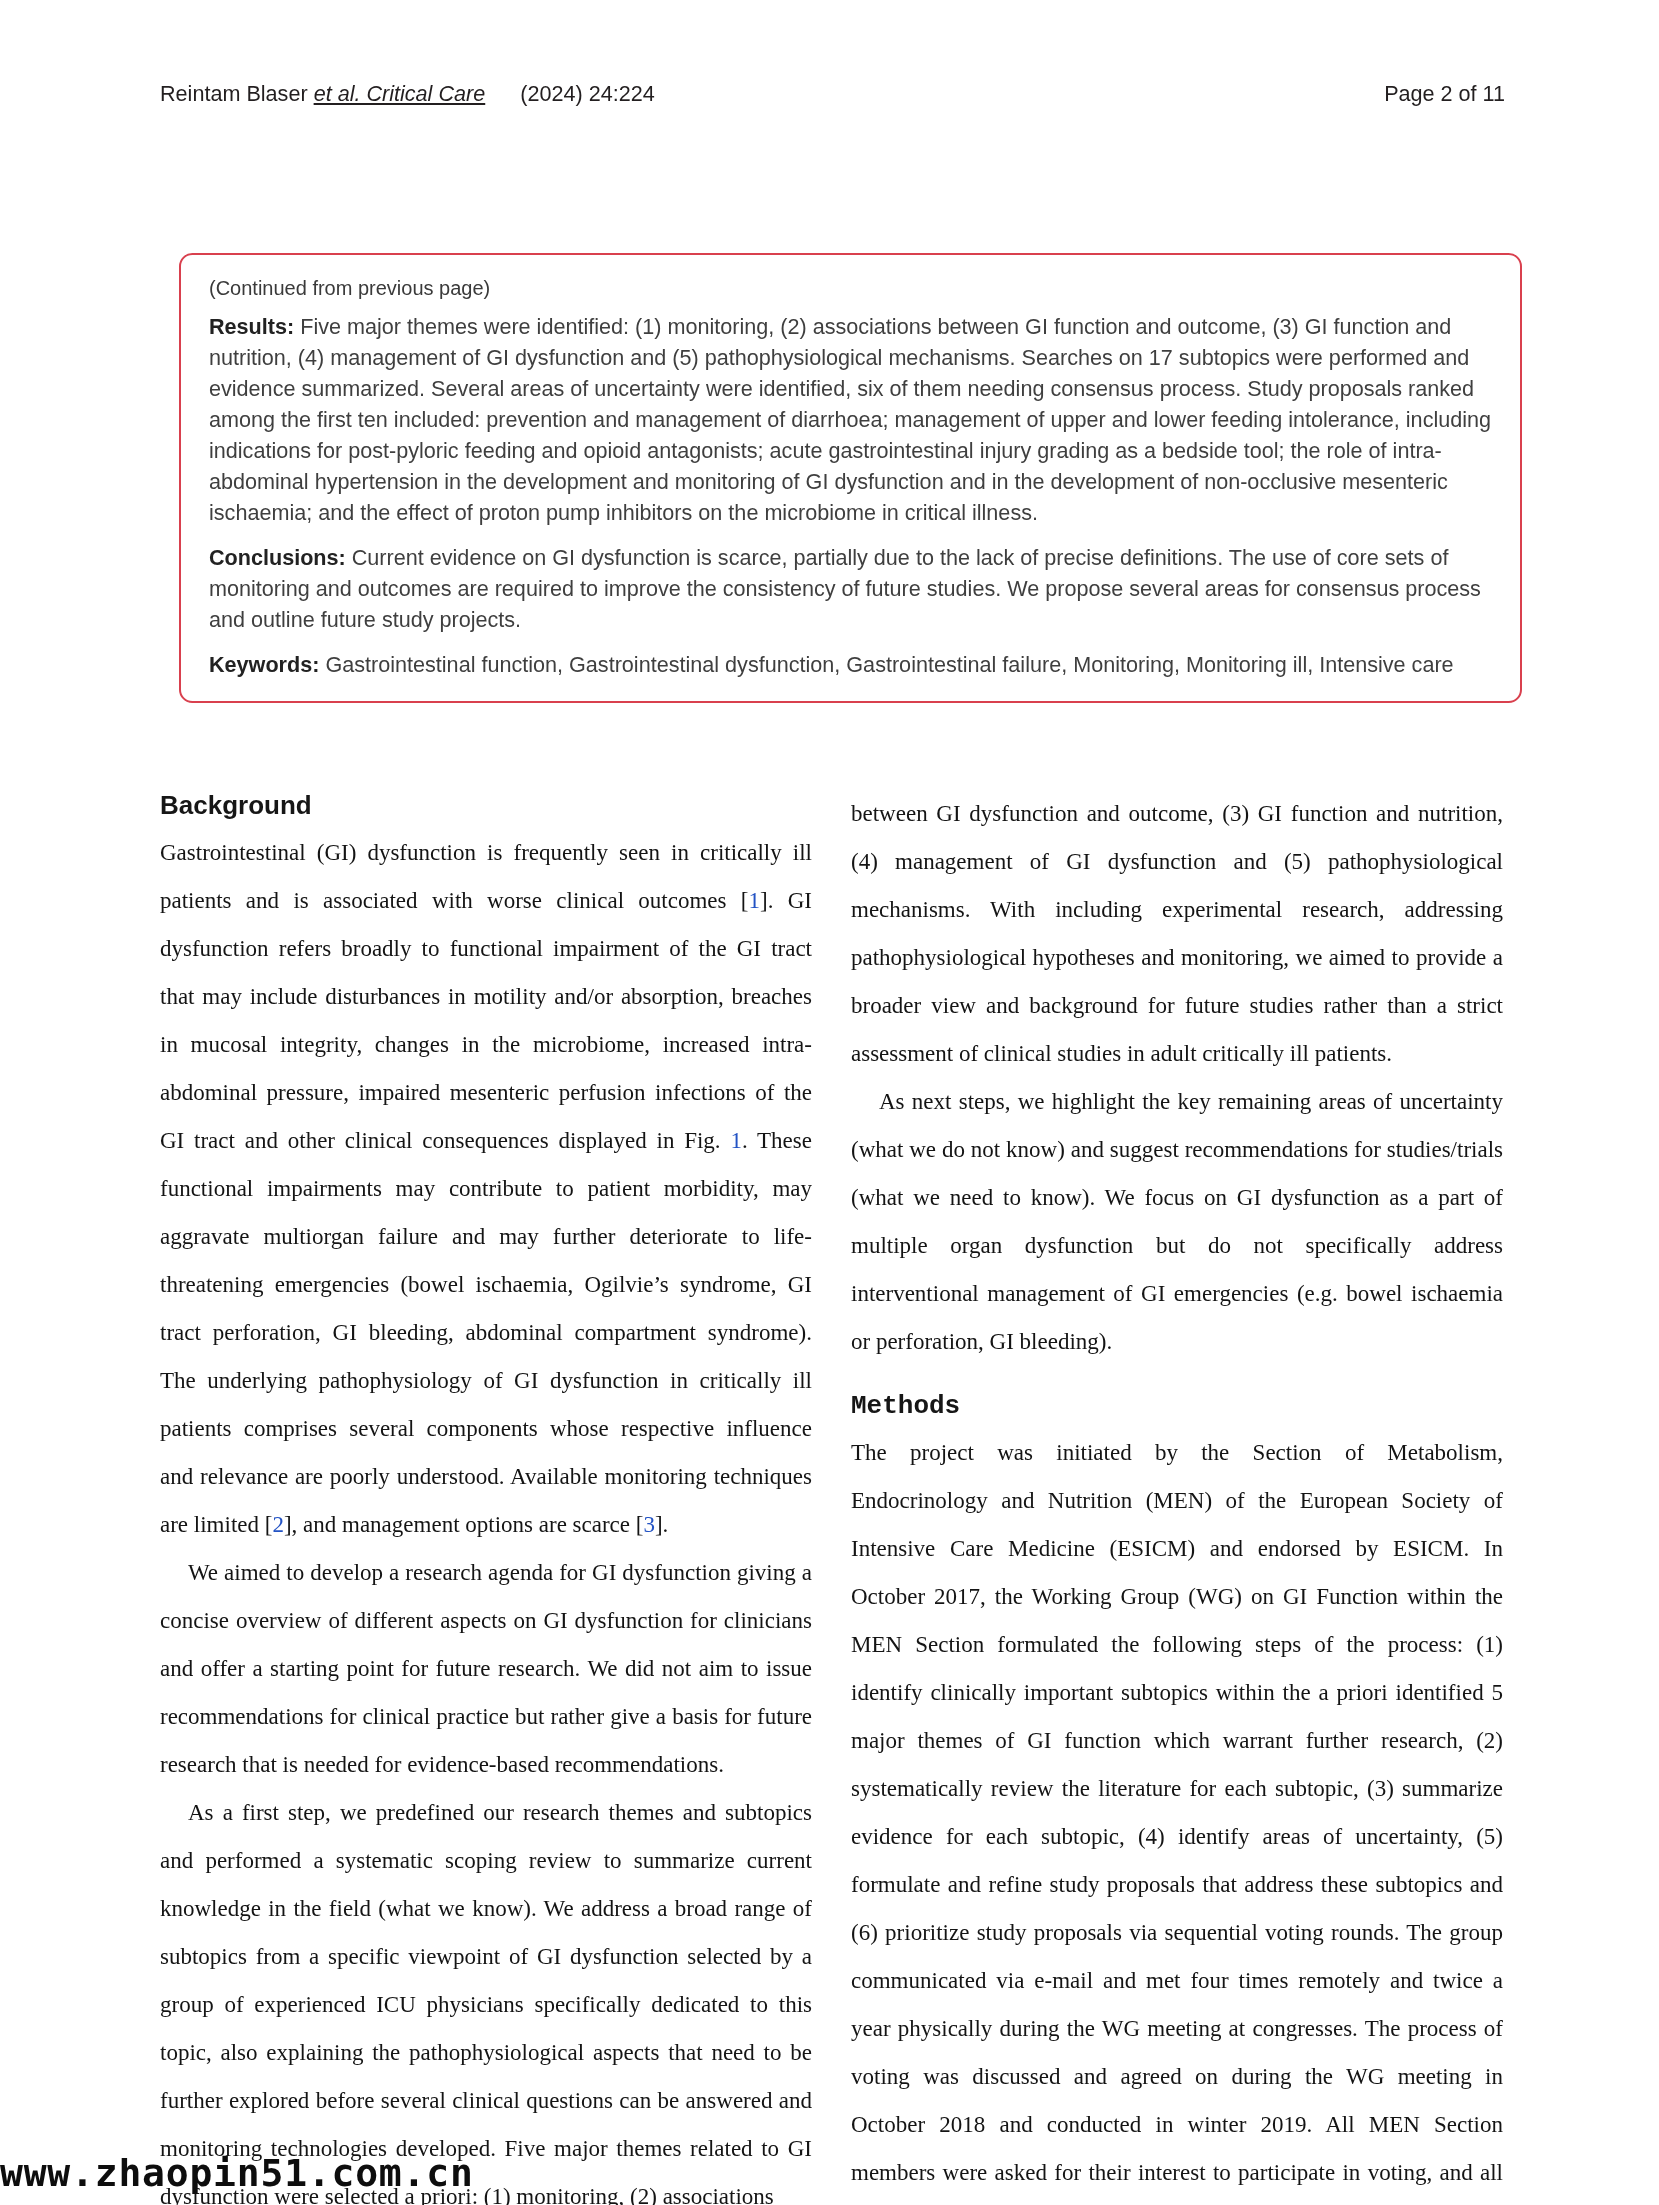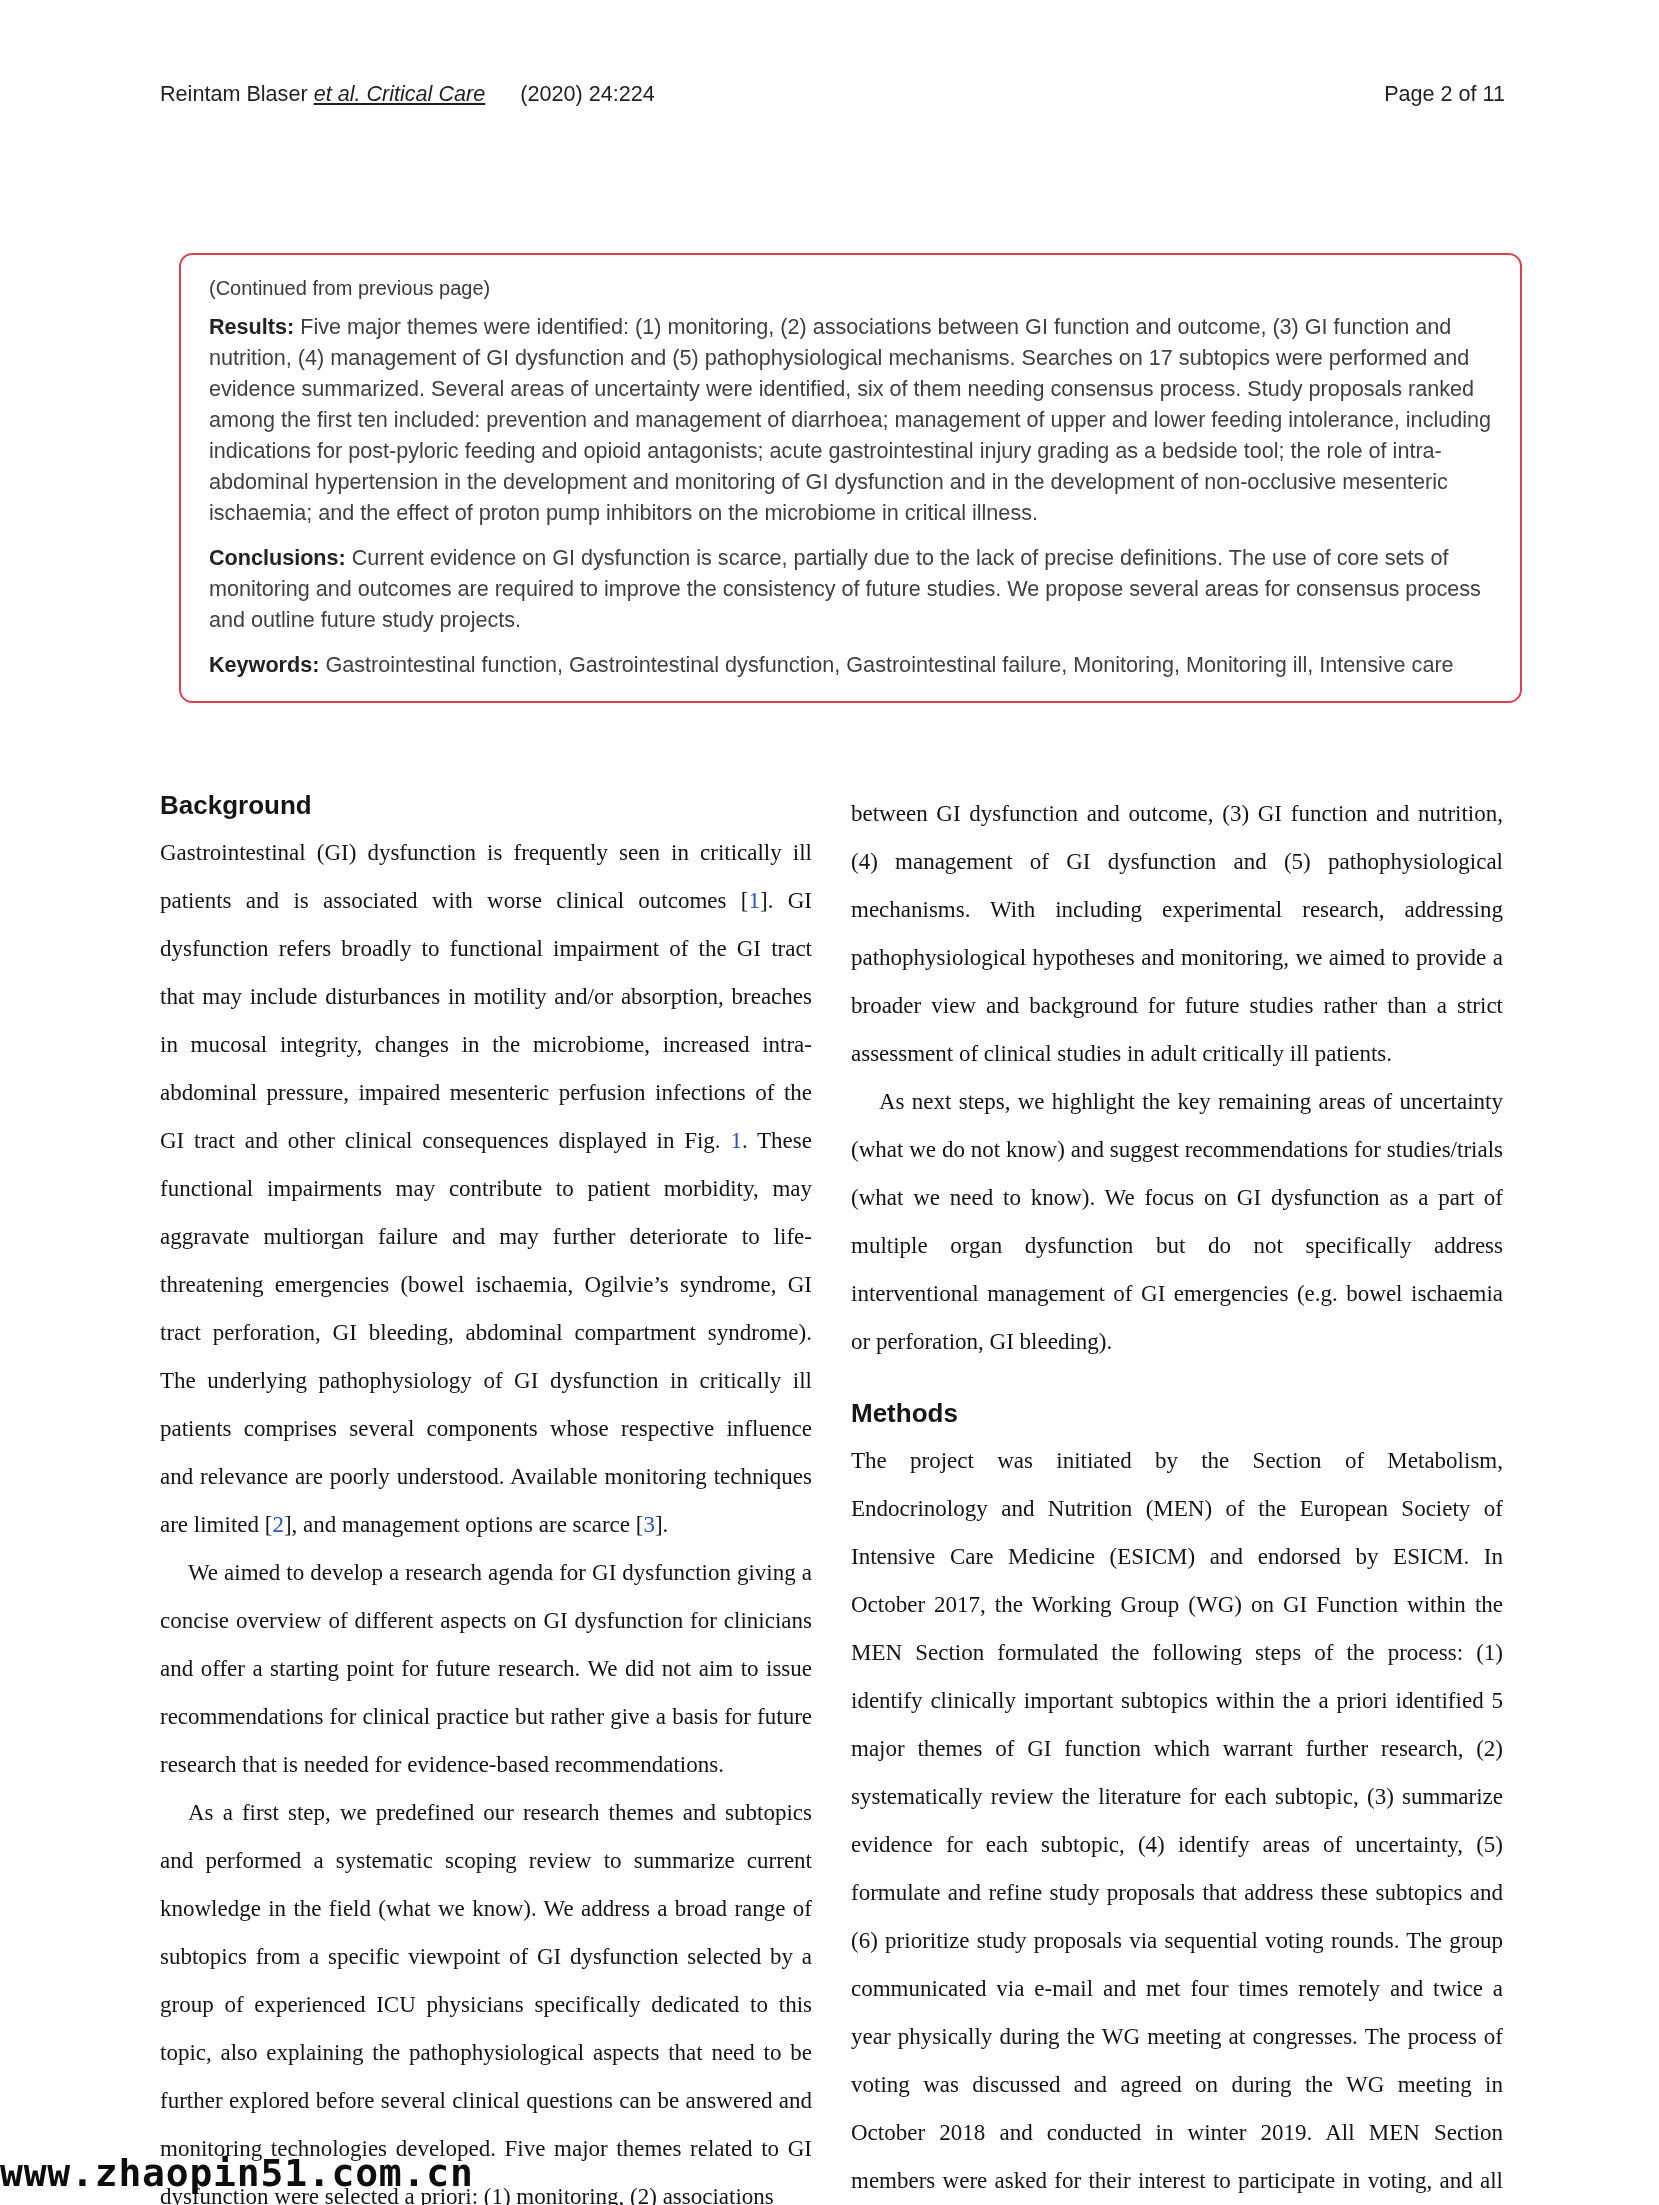--- a/index.html
+++ b/index.html
@@ -21,36 +21,36 @@
   .abstract-box p{margin:0 0 14px 0;}
   .abstract-box p:last-child{margin-bottom:0;}
   .abstract-box .continued{font-size:20px;margin-bottom:6.6px;color:#3a3a3a;}
   .abstract-box b{color:#222;}
 
   
   .columns{position:absolute;left:160px;top:790px;width:1345px;display:flex;gap:39px;}
   .col{width:652px;}
   .sec-heading{font-family:"Liberation Sans",sans-serif;font-weight:bold;font-size:26px;
                color:#161616;margin:0 0 8.3px 0;}
-  .sec-heading.methods{margin-top:32px;}
+  .sec-heading.methods{margin-top:25px;font-family:Liberation Mono, monospace;}
   .col p.para{font-family:"Liberation Serif",serif;font-size:23px;line-height:48px;
               text-align:justify;margin:0;color:#141414;}
   .col p.para.indent{text-indent:28px;}
   .ref{color:var(--link-blue);}
 
   
   .watermark{position:absolute;top:2151px;left:0;width:1660px;
              font-family:"DejaVu Sans Mono",monospace;font-weight:bold;font-size:38px;
              color:#0d0d0d;letter-spacing:0.8px;}
 </style>
 </head>
 <body>
 
 <div class="pg-header">
-  <span><span>Reintam Blaser </span><i>et al. Critical Care</i><span class="cite-num">(2020) 24:224</span></span>
+  <span><span>Reintam Blaser </span><i>et al. Critical Care</i><span class="cite-num">(2024) 24:224</span></span>
   <span>Page 2 of 11</span>
 </div>
 
 <div class="abstract-box">
   <p class="continued">(Continued from previous page)</p>
   <p><b>Results:</b><span> Five major themes were identified: (1) monitoring, (2) associations between GI function and outcome, (3) GI function and nutrition, (4) management of GI dysfunction and (5) pathophysiological mechanisms. Searches on 17 subtopics were performed and evidence summarized. Several areas of uncertainty were identified, six of them needing consensus process. Study proposals ranked among the first ten included: prevention and management of diarrhoea; management of upper and lower feeding intolerance, including indications for post-pyloric feeding and opioid antagonists; acute gastrointestinal injury grading as a bedside tool; the role of intra-abdominal hypertension in the development and monitoring of GI dysfunction and in the development of non-occlusive mesenteric ischaemia; and the effect of proton pump inhibitors on the microbiome in critical illness.</span></p>
   <p><b>Conclusions:</b><span> Current evidence on GI dysfunction is scarce, partially due to the lack of precise definitions. The use of core sets of monitoring and outcomes are required to improve the consistency of future studies. We propose several areas for consensus process and outline future study projects.</span></p>
   <p><b>Keywords:</b><span> Gastrointestinal function, Gastrointestinal dysfunction, Gastrointestinal failure, Monitoring, Monitoring ill, Intensive care</span></p>
 </div>
 

